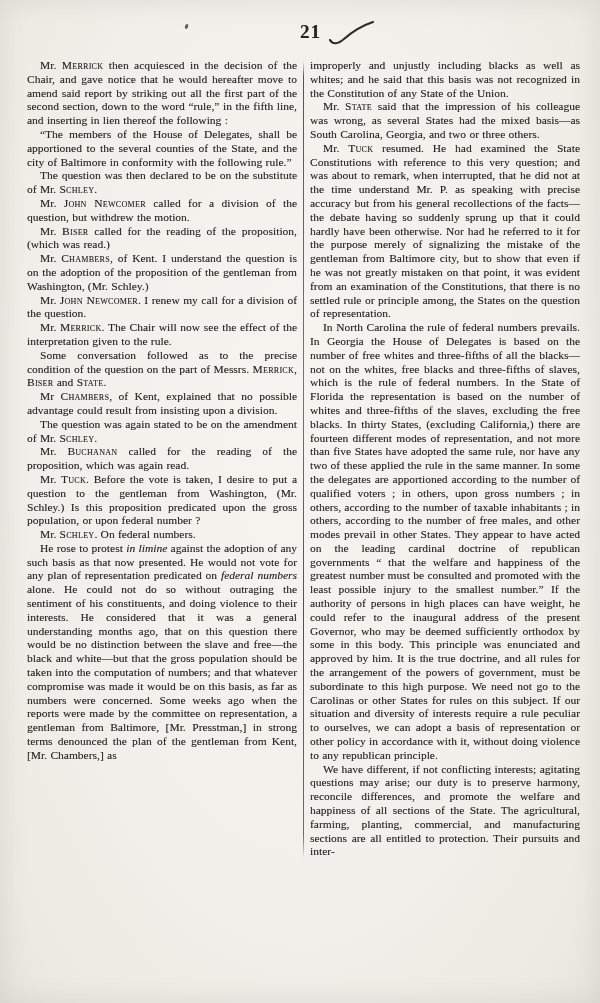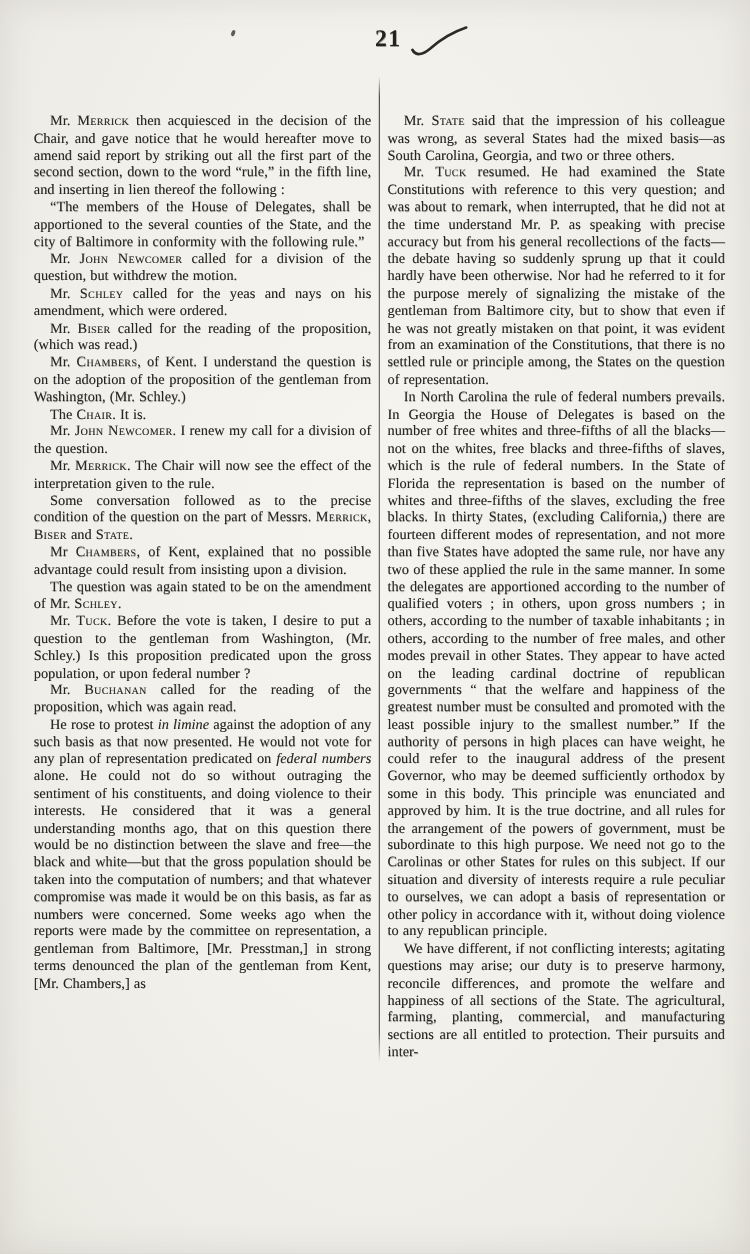--- a/index.html
+++ b/index.html
@@ -63,21 +63,20 @@
   .column {
     width: 270px;
     font-size: 11.4px;
     line-height: 13.8px;
     text-align: justify;
     text-justify: inter-word;
     hyphens: none;
     word-spacing: 0.4px;
     letter-spacing: 0.05px;
     text-shadow: 0.25px 0.25px 0 rgba(38,37,36,0.38);
-    margin-top: 32px;
   }
   .column p {
     margin: 0;
     text-indent: 13px;
   }
   .column p.no-indent {
     text-indent: 0;
   }
   .divider {
     width: 1px;
@@ -107,36 +106,37 @@
     <svg class="check-swoosh" width="50" height="34" viewBox="0 0 50 34" aria-hidden="true">
       <path d="M3,22 C6,27 11,26 17,21 C26,13 37,7 46,4" fill="none" stroke="#2c2b27" stroke-width="2.1" stroke-linecap="round"></path>
       <path d="M3,22 C4,24 5,25 7,25" fill="none" stroke="#2c2b27" stroke-width="1.6" stroke-linecap="round"></path>
     </svg>
   </div>
 
   <div class="columns">
     <div class="column" id="col-left">
         <p>Mr. <span class="sc">Merrick</span> then acquiesced in the decision of the Chair, and gave notice that he would hereafter move to amend said report by striking out all the first part of the second section, down to the word “rule,” in the fifth line, and inserting in lien thereof the following :</p>
         <p>“The members of the House of Delegates, shall be apportioned to the several counties of the State, and the city of Baltimore in conformity with the following rule.”</p>
+        <p>The question was then declared to be on the substitute of Mr. <span class="sc">Schley</span>.</p>
         <p>Mr. <span class="sc">John Newcomer</span> called for a division of the question, but withdrew the motion.</p>
-        <p>Mr. <span class="sc">Schley</span> called for the yeas and nays on his amendment, which were ordered.</p>
         <p>Mr. <span class="sc">Biser</span> called for the reading of the proposition, (which was read.)</p>
         <p>Mr. <span class="sc">Chambers</span>, of Kent. I understand the question is on the adoption of the proposition of the gentleman from Washington, (Mr. Schley.)</p>
-        <p>The <span class="sc">Chair</span>. It is.</p>
         <p>Mr. <span class="sc">John Newcomer</span>. I renew my call for a division of the question.</p>
         <p>Mr. <span class="sc">Merrick</span>. The Chair will now see the effect of the interpretation given to the rule.</p>
         <p>Some conversation followed as to the precise condition of the question on the part of Messrs. <span class="sc">Merrick</span>, <span class="sc">Biser</span> and <span class="sc">State</span>.</p>
         <p>Mr <span class="sc">Chambers</span>, of Kent, explained that no possible advantage could result from insisting upon a division.</p>
         <p>The question was again stated to be on the amendment of Mr. <span class="sc">Schley</span>.</p>
+        <p>Mr. <span class="sc">Buchanan</span> called for the reading of the proposition, which was again read.</p>
         <p>Mr. <span class="sc">Tuck</span>. Before the vote is taken, I desire to put a question to the gentleman from Washington, (Mr. Schley.) Is this proposition predicated upon the gross population, or upon federal number ?</p>
-        <p>Mr. <span class="sc">Buchanan</span> called for the reading of the proposition, which was again read.</p>
+        <p>Mr. <span class="sc">Schley</span>. On federal numbers.</p>
         <p>He rose to protest <i>in limine</i> against the adoption of any such basis as that now presented. He would not vote for any plan of representation predicated on <i>federal numbers</i> alone. He could not do so without outraging the sentiment of his constituents, and doing violence to their interests. He considered that it was a general understanding months ago, that on this question there would be no distinction between the slave and free—the black and white—but that the gross population should be taken into the computation of numbers; and that whatever compromise was made it would be on this basis, as far as numbers were concerned. Some weeks ago when the reports were made by the committee on representation, a gentleman from Baltimore, [Mr. Presstman,] in strong terms denounced the plan of the gentleman from Kent, [Mr. Chambers,] as</p>
       </div>
     <div class="divider"></div>
     <div class="column" id="col-right">
+        <p class="no-indent">improperly and unjustly including blacks as well as whites; and he said that this basis was not recognized in the Constitution of any State of the Union.</p>
         <p>Mr. <span class="sc">State</span> said that the impression of his colleague was wrong, as several States had the mixed basis—as South Carolina, Georgia, and two or three others.</p>
         <p>Mr. <span class="sc">Tuck</span> resumed. He had examined the State Constitutions with reference to this very question; and was about to remark, when interrupted, that he did not at the time understand Mr. P. as speaking with precise accuracy but from his general recollections of the facts—the debate having so suddenly sprung up that it could hardly have been otherwise. Nor had he referred to it for the purpose merely of signalizing the mistake of the gentleman from Baltimore city, but to show that even if he was not greatly mistaken on that point, it was evident from an examination of the Constitutions, that there is no settled rule or principle among, the States on the question of representation.</p>
         <p>In North Carolina the rule of federal numbers prevails. In Georgia the House of Delegates is based on the number of free whites and three-fifths of all the blacks—not on the whites, free blacks and three-fifths of slaves, which is the rule of federal numbers. In the State of Florida the representation is based on the number of whites and three-fifths of the slaves, excluding the free blacks. In thirty States, (excluding California,) there are fourteen different modes of representation, and not more than five States have adopted the same rule, nor have any two of these applied the rule in the same manner. In some the delegates are apportioned according to the number of qualified voters ; in others, upon gross numbers ; in others, according to the number of taxable inhabitants ; in others, according to the number of free males, and other modes prevail in other States. They appear to have acted on the leading cardinal doctrine of republican governments “ that the welfare and happiness of the greatest number must be consulted and promoted with the least possible injury to the smallest number.” If the authority of persons in high places can have weight, he could refer to the inaugural address of the present Governor, who may be deemed sufficiently orthodox by some in this body. This principle was enunciated and approved by him. It is the true doctrine, and all rules for the arrangement of the powers of government, must be subordinate to this high purpose. We need not go to the Carolinas or other States for rules on this subject. If our situation and diversity of interests require a rule peculiar to ourselves, we can adopt a basis of representation or other policy in accordance with it, without doing violence to any republican principle.</p>
         <p>We have different, if not conflicting interests; agitating questions may arise; our duty is to preserve harmony, reconcile differences, and promote the welfare and happiness of all sections of the State. The agricultural, farming, planting, commercial, and manufacturing sections are all entitled to protection. Their pursuits and inter-</p>
       </div>
   </div>
 
 </div>
 
 </body></html>

